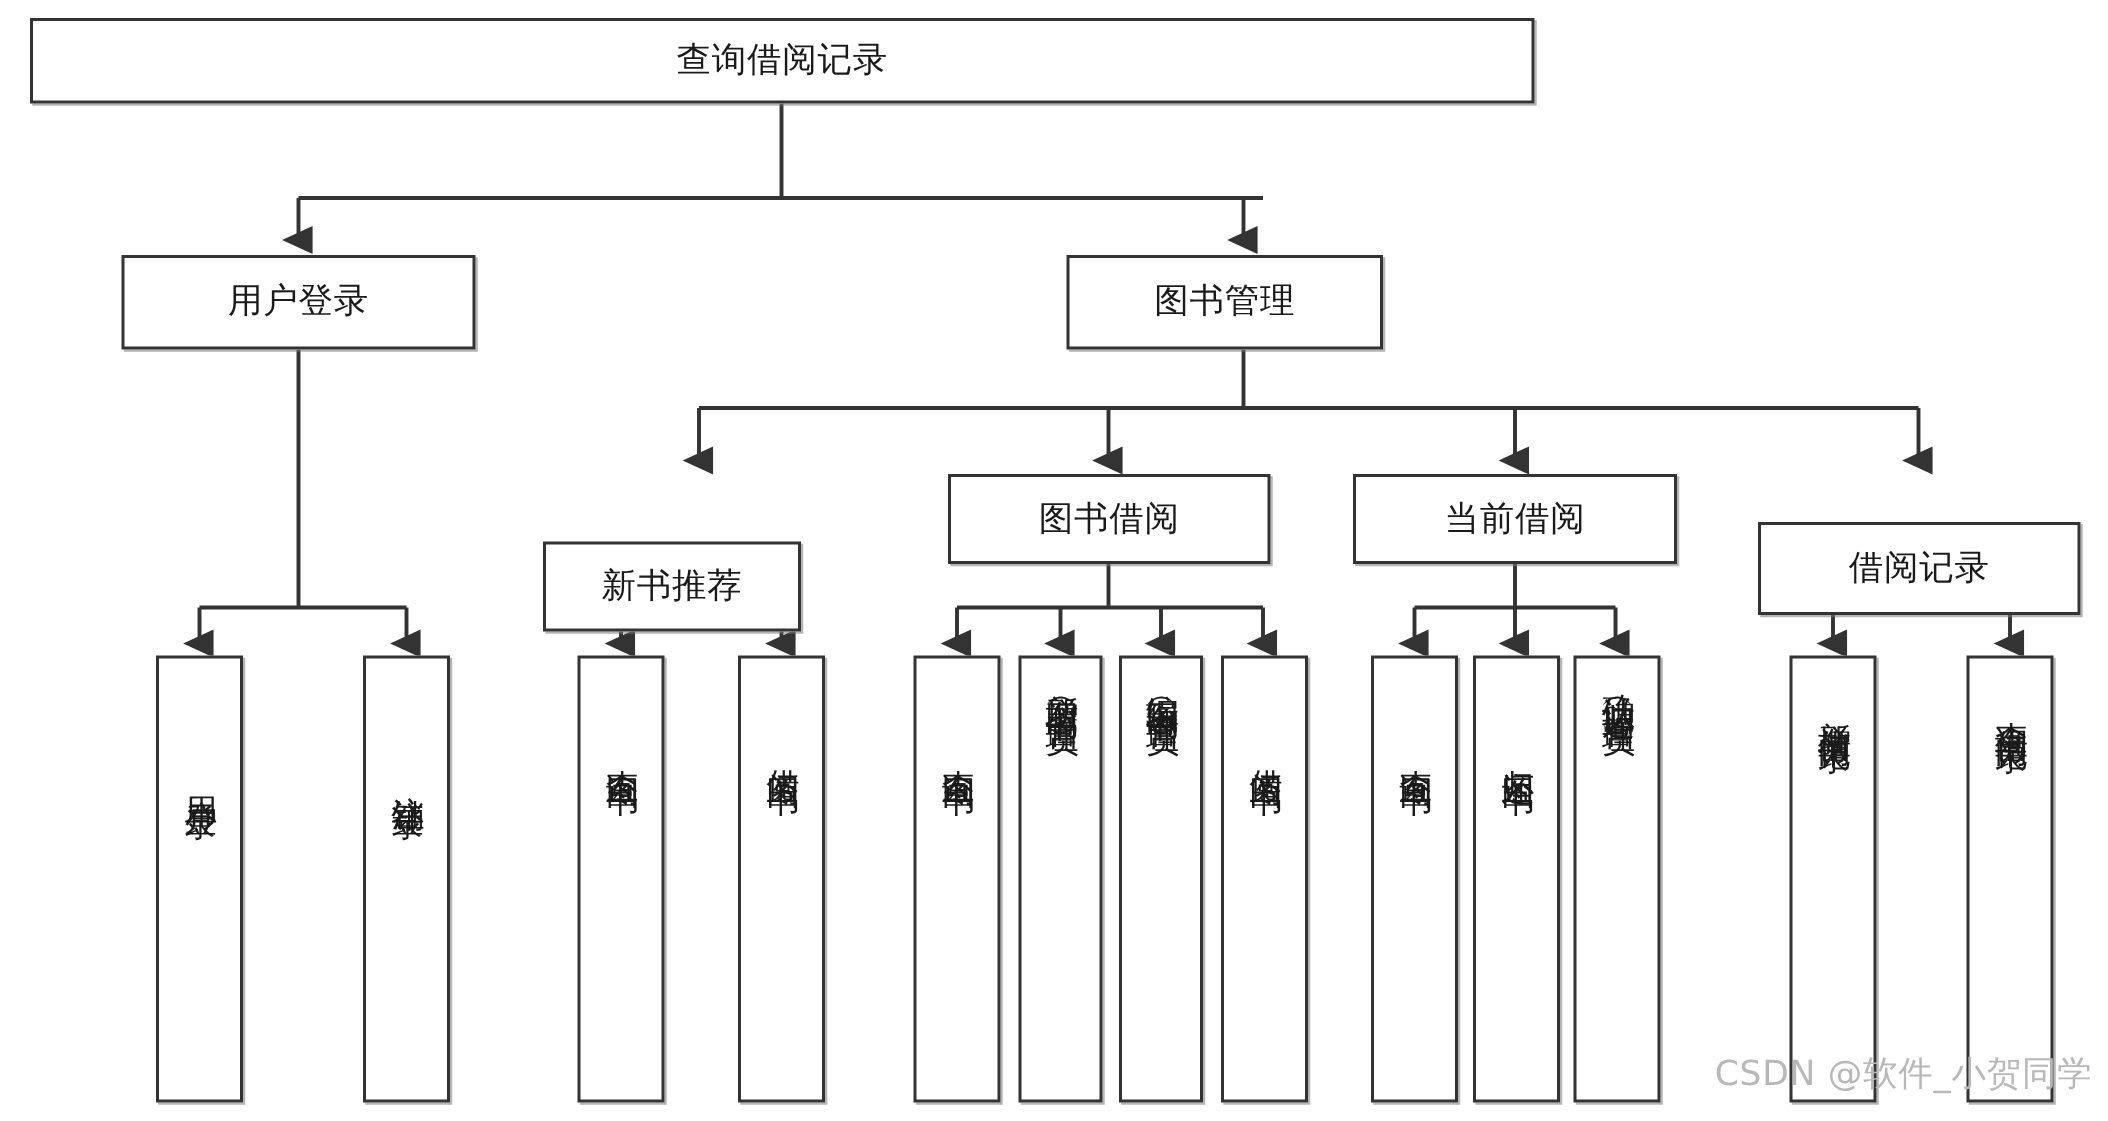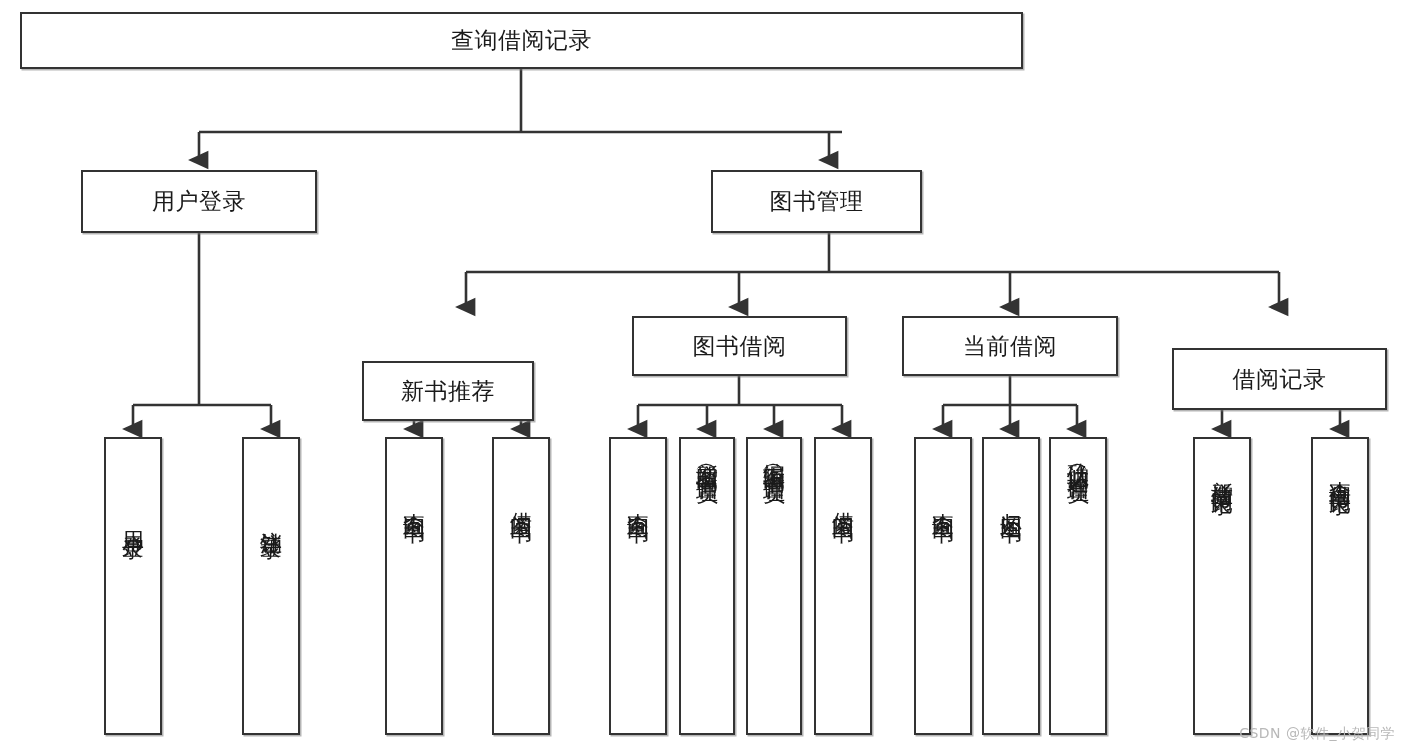--- a/index.html
+++ b/index.html
@@ -62,22 +62,22 @@
     line-height: 1;
     white-space: normal;
     max-height: 100%;
   }
   .node.vert.tall {
     padding-top: 4px;
   }
   .watermark {
     position: absolute;
     right: 10px;
-    bottom: 4px;
-    font-size: 14px;
+    bottom: 16px;
+    font-size: 23px;
     color: #b8b8b8;
     letter-spacing: 0.5px;
     white-space: nowrap;
     z-index: 3;
     font-family: "DejaVu Sans", "Liberation Sans", sans-serif;
   }
 </style>
 </head>
 <body>
 

